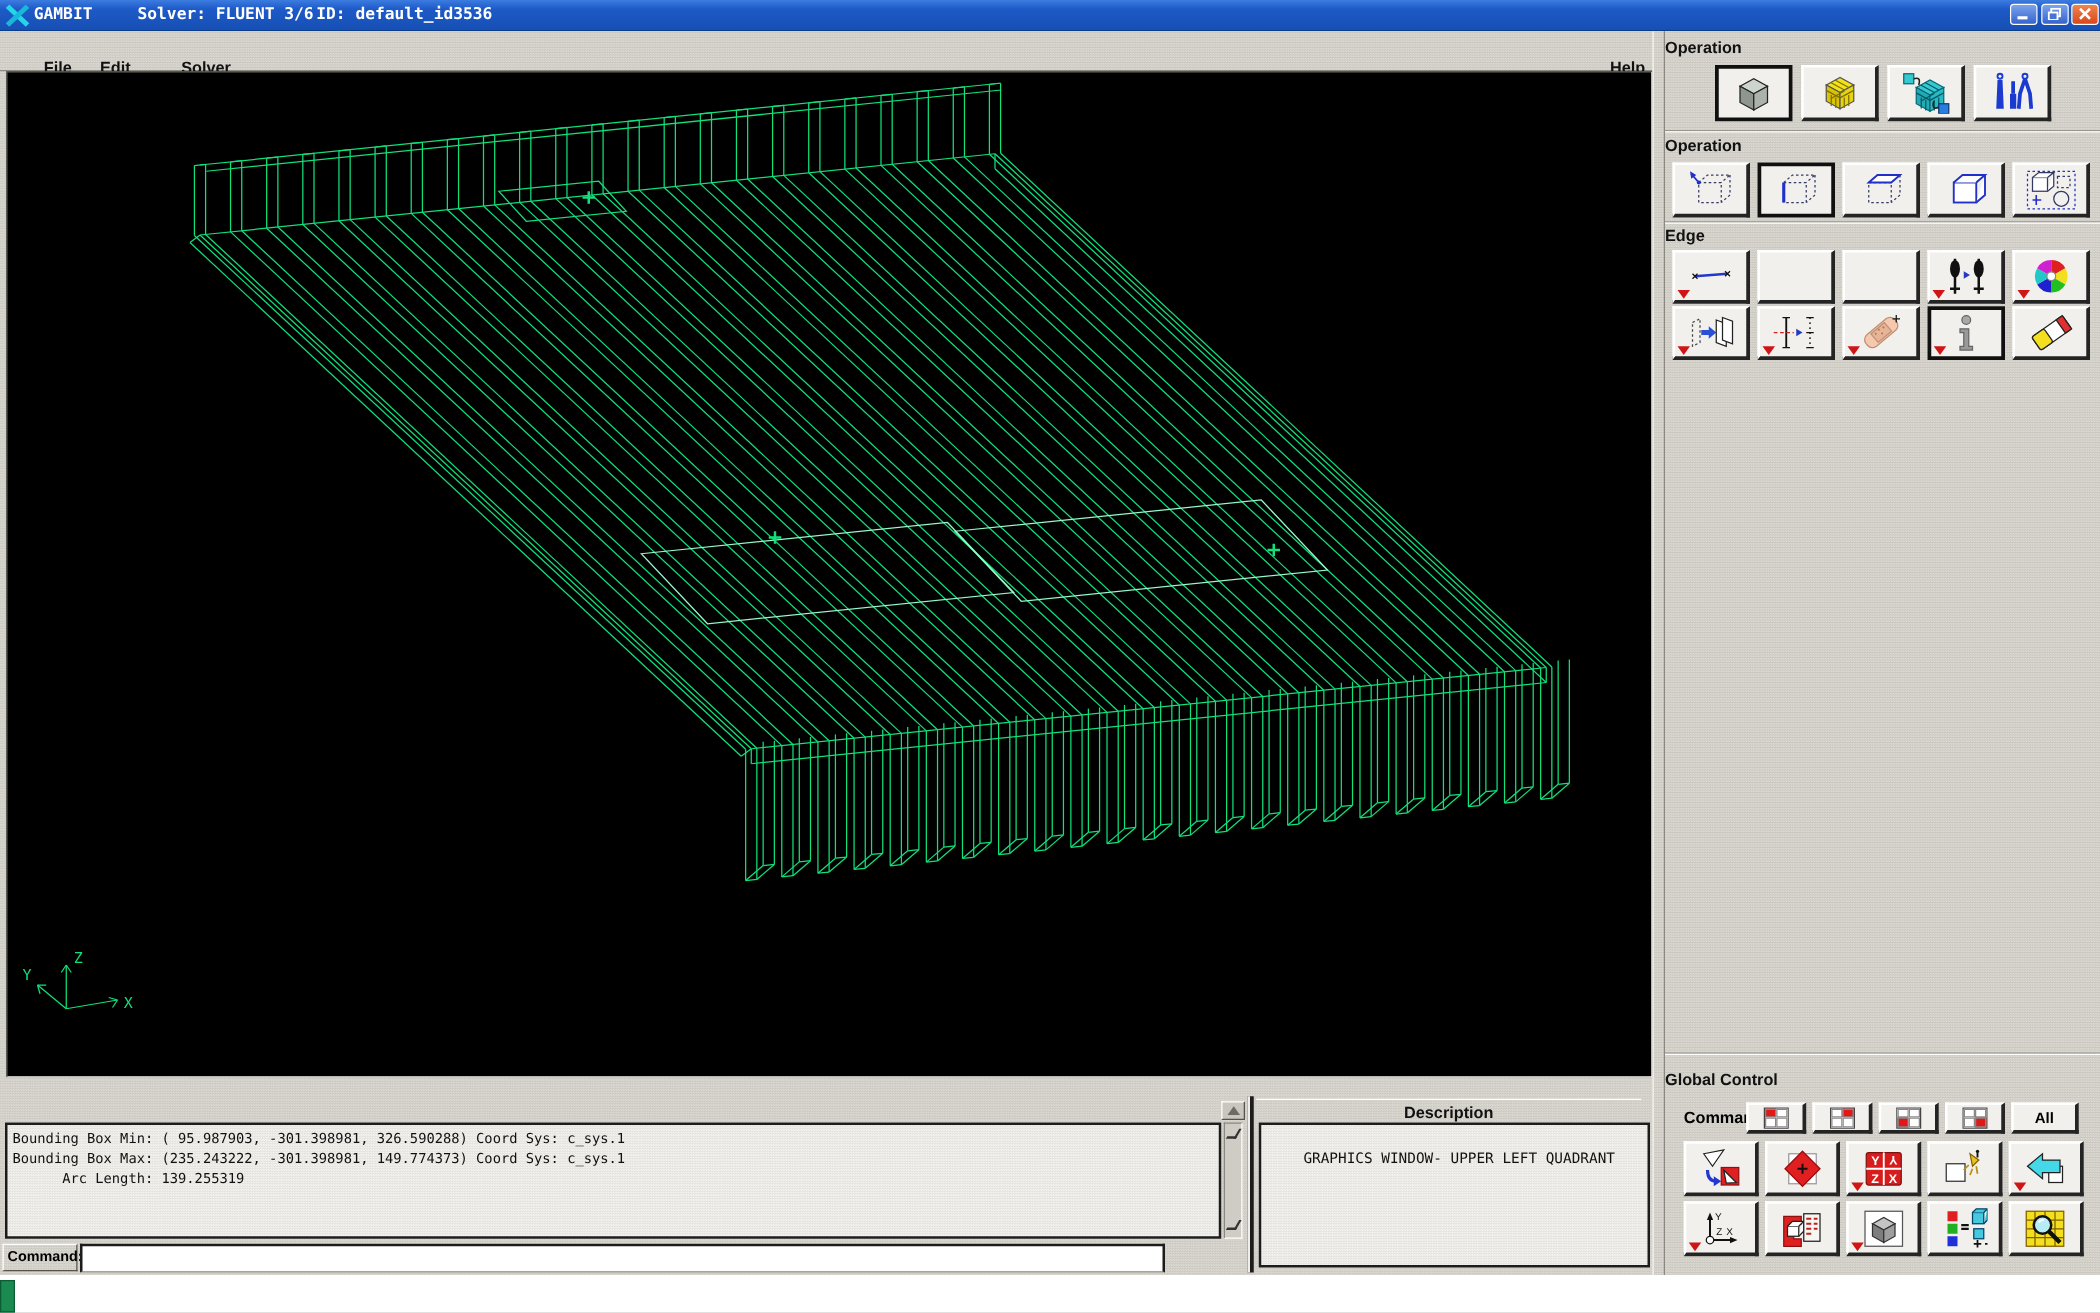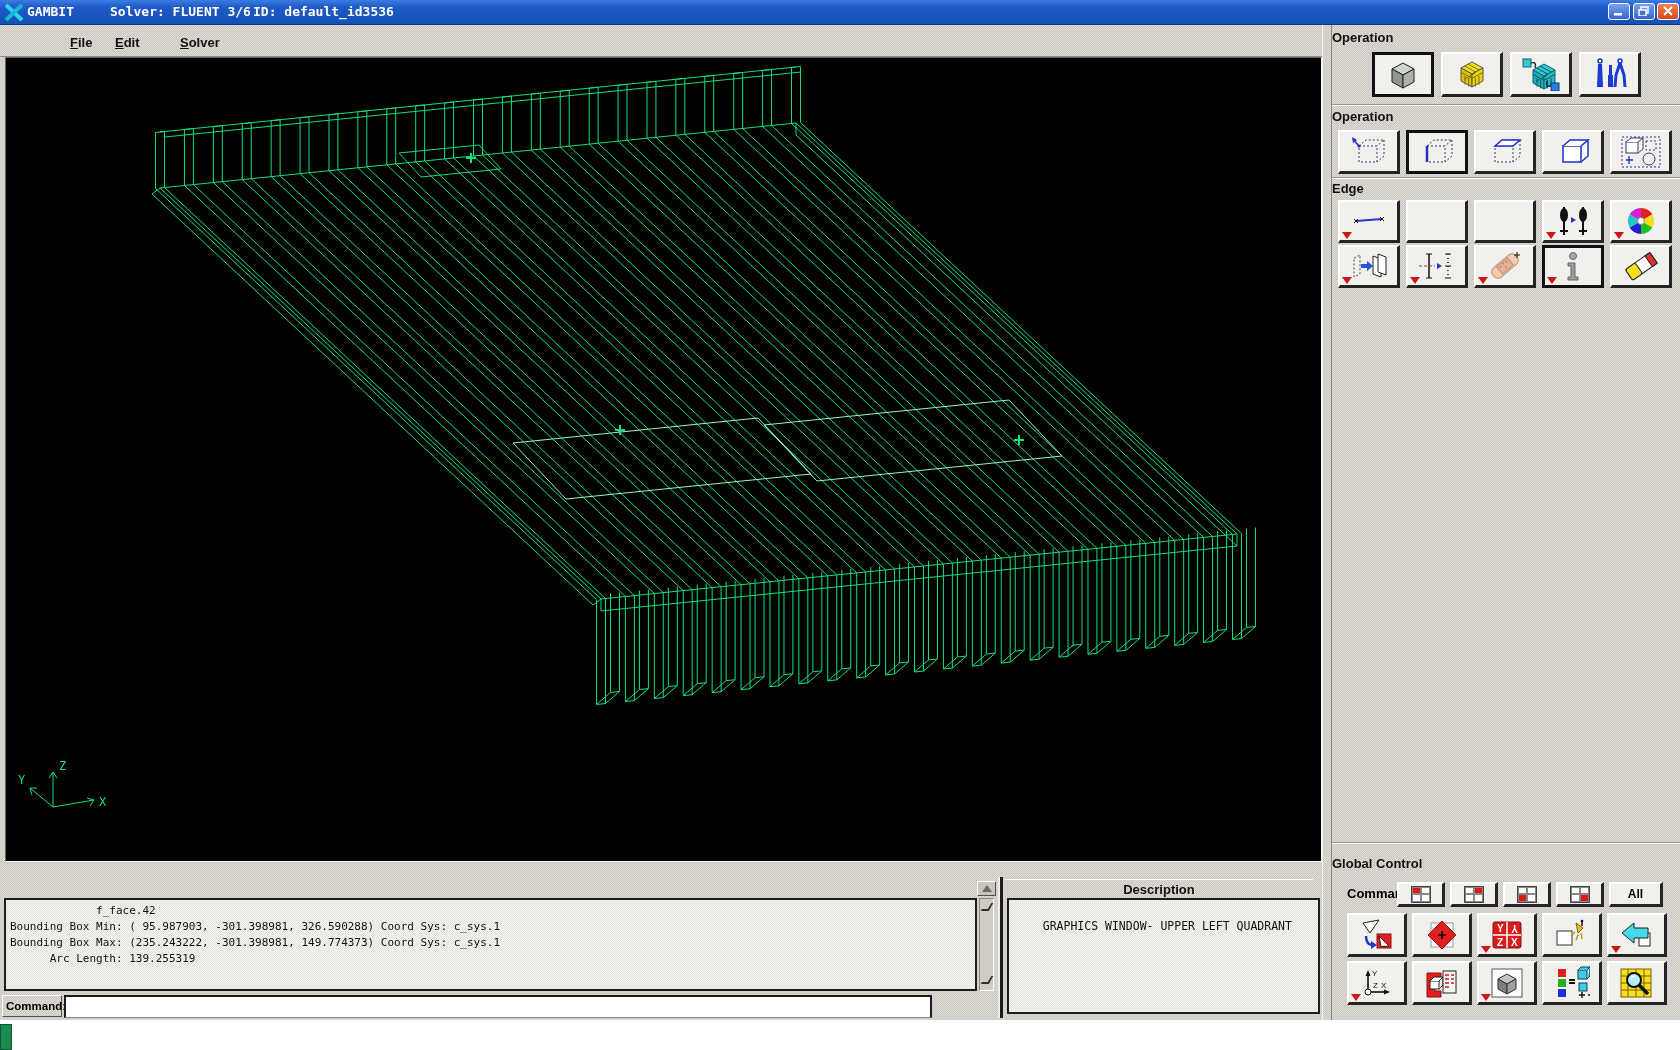--- a/index.html
+++ b/index.html
@@ -20,21 +20,21 @@
     background:linear-gradient(#3c7ce0 0%, #1e5ac8 30%, #1650b4 100%);
     border-bottom:1px solid #0a3c8c; color:#fff; }
   .titlebar .t { position:absolute; top:4px; font:bold 13px "DejaVu Sans Mono", monospace; white-space:pre;text-align:center; }
   .winbtn { position:absolute; top:3px; width:22px; height:17px; border-radius:3px;
     border:1px solid #fff; background:linear-gradient(#7aa2ec,#3564cc); }
   .winbtn.close { background:linear-gradient(#f0854e,#d8471a); }
   .winbtn svg { display:block; margin:2px auto 0; }
 
   
   .menubar { left:0; top:25px; width:1322px; height:32px; border-bottom:1px solid #908d85; }
-  .menu-item { position:absolute; top:10px; font:bold 13px "Liberation Sans", sans-serif; color:#111; cursor:default;margin-left:35px; }
+  .menu-item { position:absolute; top:21px; font:bold 13px "Liberation Sans", sans-serif; color:#111; cursor:default; }
   .menu-item u { text-decoration-thickness:1px; }
 
   
   .viewport { left:5px; top:57px; width:1317px; height:805px; background:#000;
     border-left:1px solid #6a675f; border-top:1px solid #6a675f;
     border-right:1px solid #f5f4f0; border-bottom:1px solid #f5f4f0; overflow:hidden; }
   .viewport svg { display:block; }
 
   
   .bottom-strip { left:0; top:862px; width:1322px; height:158px; }
@@ -462,21 +462,20 @@
         <line x1="24" y1="730" x2="31" y2="730" stroke="#12e07a" stroke-width="1"></line>
         <text x="53" y="712" fill="#12e07a" font-size="12" font-family="DejaVu Sans Mono, monospace">Z</text>
         <text x="93" y="748" fill="#12e07a" font-size="12" font-family="DejaVu Sans Mono, monospace">X</text>
         <text x="12" y="726" fill="#12e07a" font-size="12" font-family="DejaVu Sans Mono, monospace">Y</text>
       </svg>
   </div>
 
   <div class="abs bottom-strip dither"></div>
 
   <div class="abs transcript-box dither-light">
-    <div>             f_face.42</div>
     <div>Bounding Box Min: ( 95.987903, -301.398981, 326.590288) Coord Sys: c_sys.1</div>
     <div>Bounding Box Max: (235.243222, -301.398981, 149.774373) Coord Sys: c_sys.1</div>
     <div>      Arc Length: 139.255319</div>
   </div>
   <div class="abs scroll-up">
     <div class="tri"></div>
   </div>
   <div class="abs scroll-track">
     <div class="scroll-glyph" style="top:4px"></div>
     <div class="scroll-glyph" style="bottom:6px"></div>

